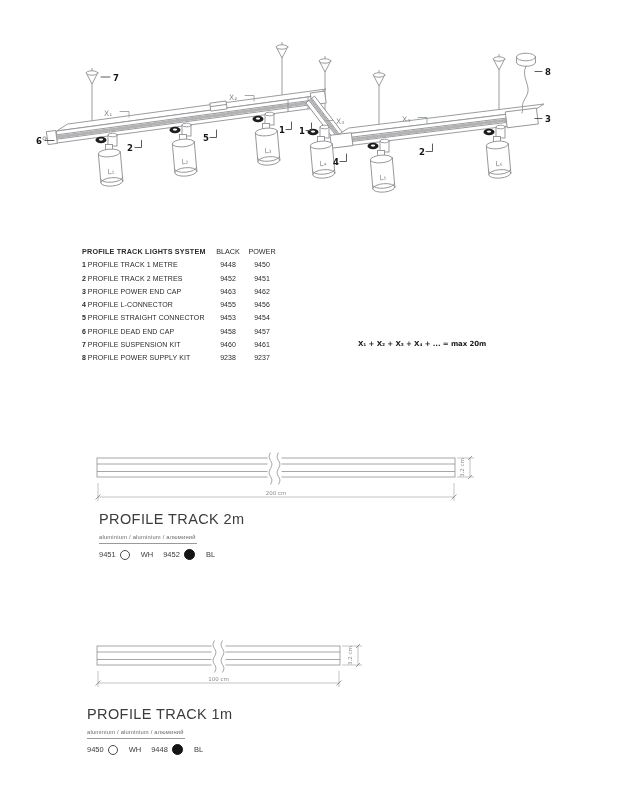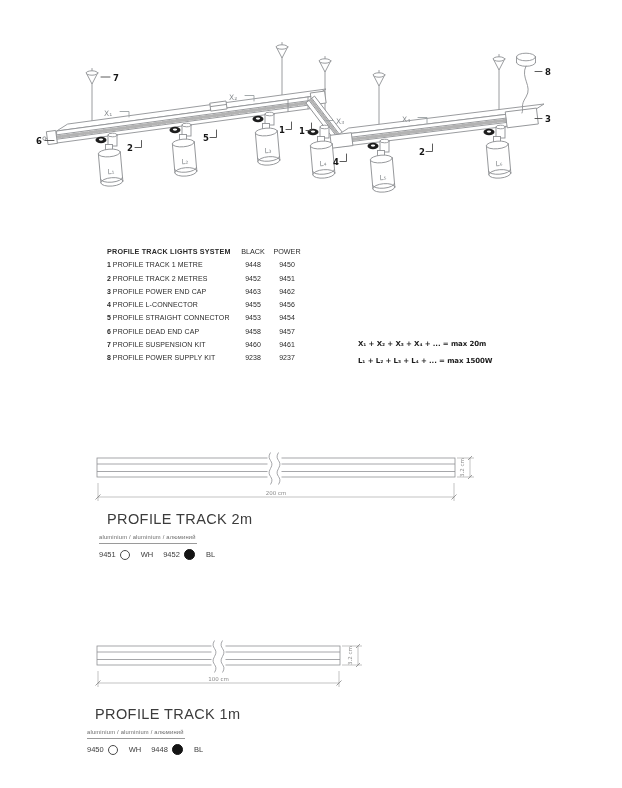--- a/index.html
+++ b/index.html
@@ -5,34 +5,34 @@
   html,body{margin:0;padding:0;}
   body{
     width:622px;height:788px;background:#ffffff;position:relative;overflow:hidden;
     font-family:"Liberation Sans",sans-serif;color:#2a2a2a;
   }
   .abs{position:absolute;}
   svg{display:block;}
   svg text{font-family:"DejaVu Sans",sans-serif;}
 
   
-  .ptable{left:107px;top:245px;width:210px;font-size:7px;line-height:13.3px;}
+  .ptable{left:82px;top:245px;width:210px;font-size:7px;line-height:13.3px;}
   .ptable .trow{display:grid;grid-template-columns:130px 32px 36px;}
   .ptable .hname{font-weight:bold;font-size:7.2px;letter-spacing:.2px;}
   .ptable .hcode{font-weight:normal;text-align:center;font-size:7.2px;}
   .ptable .rnum{font-weight:bold;}
   .ptable .rname{letter-spacing:.1px;}
   .ptable .code{text-align:center;}
 
   
   .formulas{left:358px;top:336px;font-family:"DejaVu Sans",sans-serif;
     font-weight:bold;font-size:7px;line-height:17px;color:#1c1c1c;letter-spacing:-.1px;}
 
   
-  .pblock .pt-title{font-size:14.5px;color:#3c3c3c;letter-spacing:.4px;margin-left:8px;}
+  .pblock .pt-title{font-size:14.5px;color:#3c3c3c;letter-spacing:.4px;}
   .pblock .pt-mats{margin-top:7px;font-size:5.8px;color:#6b6b6b;letter-spacing:.2px;
     border-bottom:1px solid #9a9a9a;padding-bottom:3px;width:98px;white-space:nowrap;}
   .pblock .pt-codes{margin-top:5px;font-size:7.5px;color:#3c3c3c;display:flex;align-items:center;}
   .pblock .code-num{margin-right:4px;}
   .pblock .fin{margin-left:11px;}
   .pblock .grp2{margin-left:10px;display:flex;align-items:center;}
   .swatch{width:8px;height:8px;border-radius:50%;border:1px solid #4a4a4a;background:#fff;display:inline-block;}
   .swatch.filled{background:#141414;border-color:#141414;width:9px;height:9px;}
 </style>
 </head>
@@ -318,21 +318,20 @@
   </div>
   <div class="trow">
     <div><span class="rnum">8</span> <span class="rname">PROFILE POWER SUPPLY KIT</span></div>
     <div class="code">9238</div>
     <div class="code">9237</div>
   </div>
 </div>
 
 <div class="abs formulas">
   <div>X₁ + X₂ + X₃ + X₄ + ... = max 20m</div>
-  <div>L₁ + L₂ + L₃ + L₄ + ... = max 1500W</div>
 </div>
 
 <svg class="abs" style="left:85px;top:443px" width="420" height="62" viewBox="0 0 420 62">
   <g stroke="#8f9194" stroke-width="0.8" fill="none">
     <rect x="12" y="15" width="358" height="19" fill="#ffffff"></rect>
     <line x1="12" y1="21" x2="370" y2="21"></line>
     <line x1="12" y1="28.5" x2="370" y2="28.5"></line>
 
     <rect x="182.5" y="10" width="14" height="31" fill="#ffffff" stroke="none"></rect>
     <path d="M185.5,9.5 c-5,8 5,8 0,16 c-5,8 5,8 0,16"></path>

